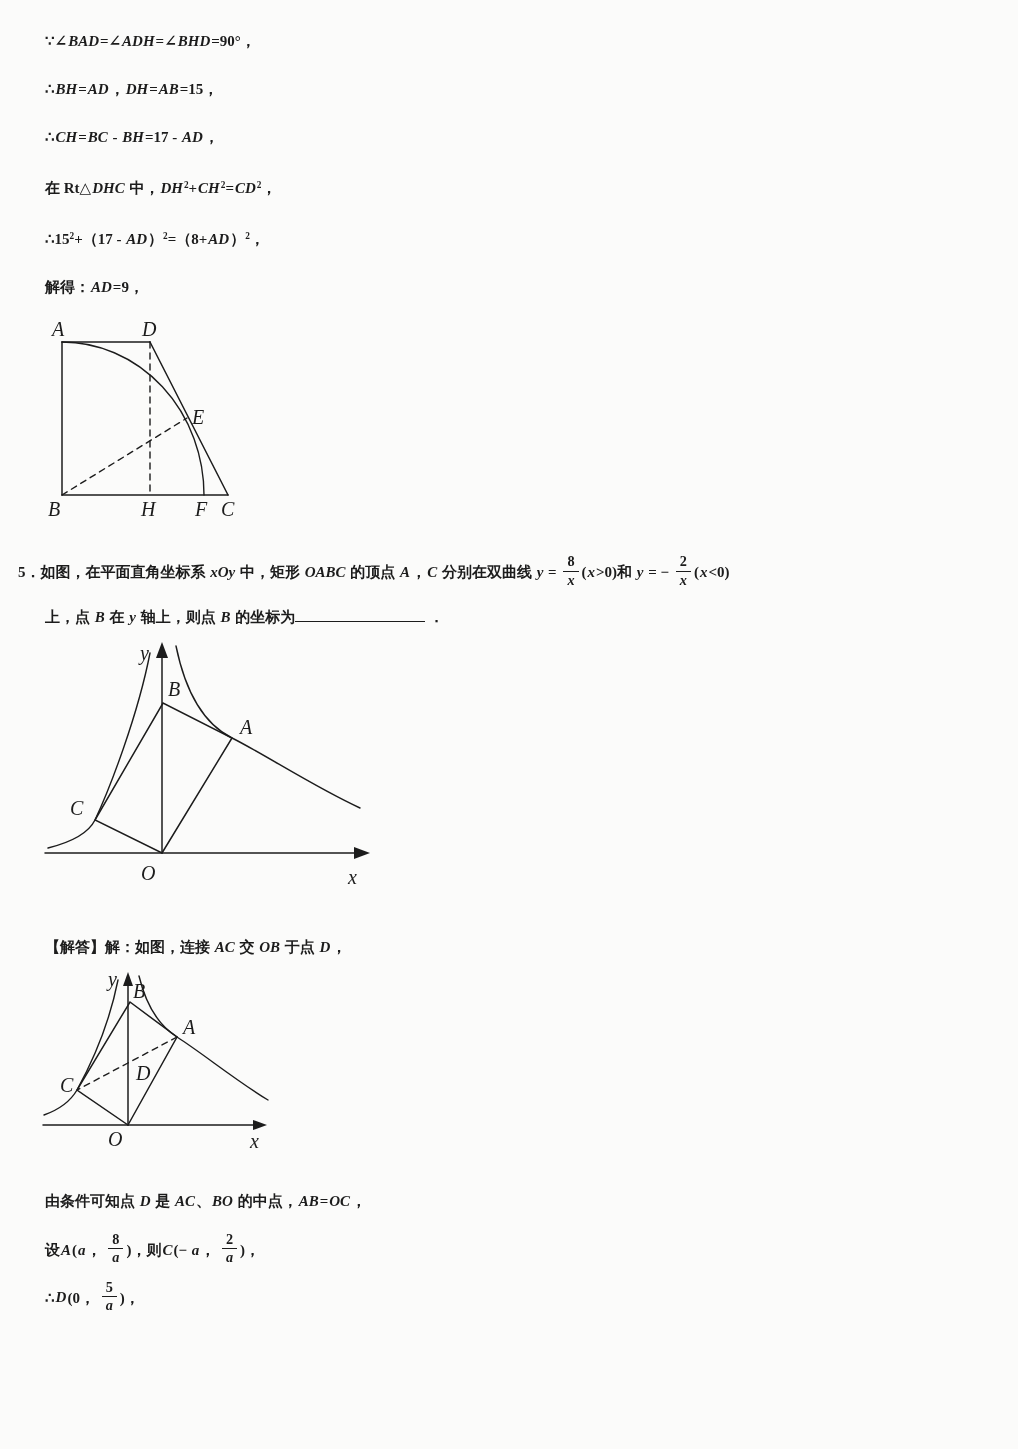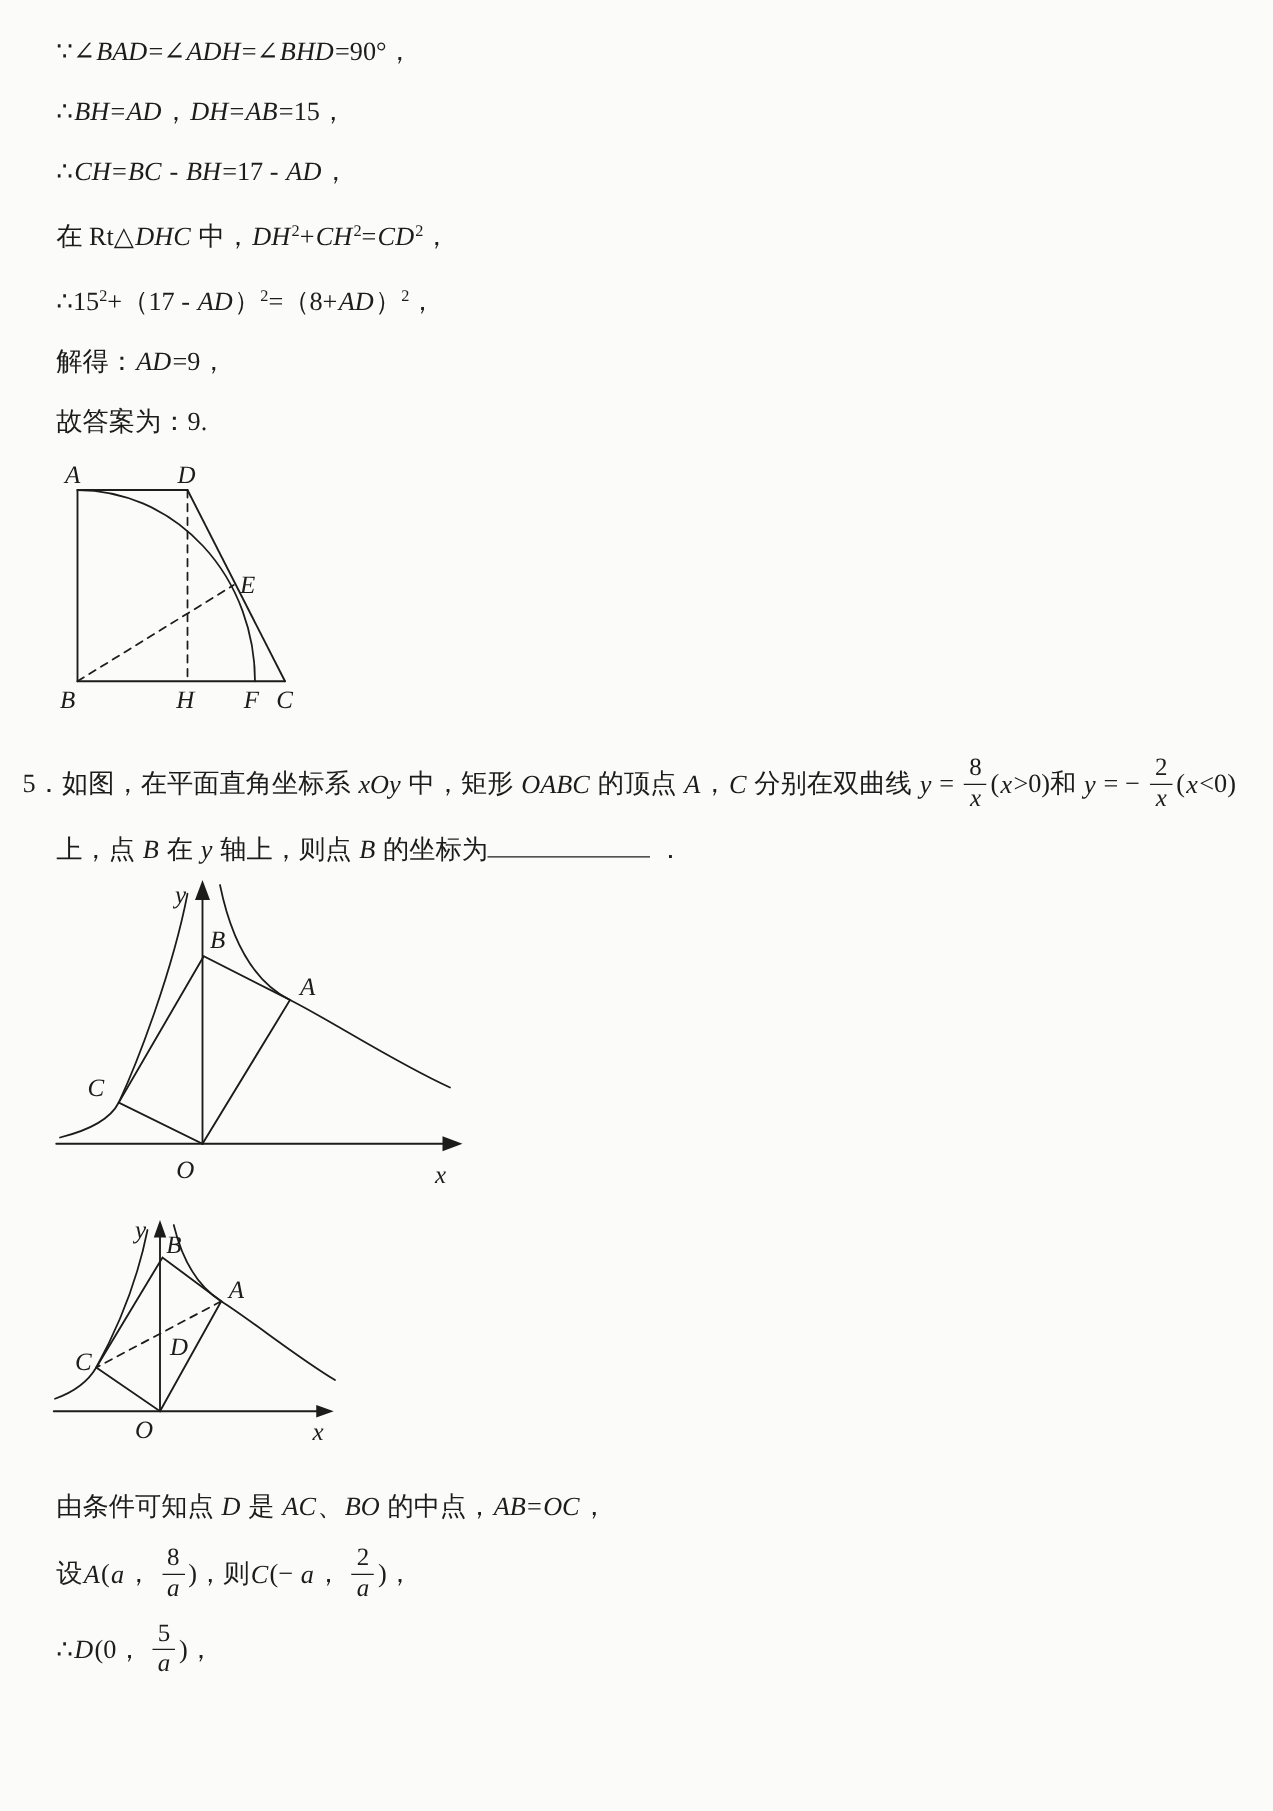--- a/index.html
+++ b/index.html
@@ -5,21 +5,21 @@
   * { box-sizing: border-box; }
   html,body { margin:0; padding:0; }
   body {
     width:1018px; min-height:1449px;
     background:#fbfbfa;
     color:#1c1c1c;
     font-family:"Liberation Serif","DejaVu Serif",serif;
   }
   .page { padding:26px 10px 20px 45px; }
   .line {
-    font-size:21px; line-height:30px; white-space:nowrap;
+    font-size:15px; line-height:30px; white-space:nowrap;font-weight:bold;
   }
   .proof-line { margin-bottom:18px; }
   .p5-l1 { margin:32px 0 14px -27px; }
   .p5-l2 { margin:0 0 8px 0; }
   .sol-head { margin:24px 0 8px 0; }
   .c1 { margin:24px 0 0 0; }
   .c2 { margin:16px 0 0 0; }
   .c3 { margin:14px 0 0 0; }
   .v { font-style:italic; margin:0 1px; }
   .sup { font-size:0.62em; vertical-align:0.55em; }
@@ -50,21 +50,20 @@
 <body>
 
 <div class="page">
 
   <div class="line proof-line"><span>∵∠</span><span class="v">BAD</span><span>=∠</span><span class="v">ADH</span><span>=∠</span><span class="v">BHD</span><span>=90°，</span></div>
   <div class="line proof-line"><span>∴</span><span class="v">BH</span><span>=</span><span class="v">AD</span><span>，</span><span class="v">DH</span><span>=</span><span class="v">AB</span><span>=15，</span></div>
   <div class="line proof-line"><span>∴</span><span class="v">CH</span><span>=</span><span class="v">BC</span><span> - </span><span class="v">BH</span><span>=17 - </span><span class="v">AD</span><span>，</span></div>
   <div class="line proof-line"><span>在 Rt△</span><span class="v">DHC</span><span> 中，</span><span class="v">DH</span><span class="sup">2</span><span>+</span><span class="v">CH</span><span class="sup">2</span><span>=</span><span class="v">CD</span><span class="sup">2</span><span>，</span></div>
   <div class="line proof-line"><span>∴15</span><span class="sup">2</span><span>+（17 - </span><span class="v">AD</span><span>）</span><span class="sup">2</span><span>=（8+</span><span class="v">AD</span><span>）</span><span class="sup">2</span><span>，</span></div>
   <div class="line proof-line"><span>解得：</span><span class="v">AD</span><span>=9，</span></div>
-  <div class="line proof-line"><span>故答案为：9.</span></div>
 
   <svg class="fig fig1" width="212" height="202" viewBox="0 0 212 202">
     <line class="fline" x1="22" y1="22" x2="110" y2="22"></line>
     <line class="fline" x1="22" y1="22" x2="22" y2="175"></line>
     <line class="fline" x1="22" y1="175" x2="188" y2="175"></line>
     <line class="fline" x1="110" y1="22" x2="188" y2="175"></line>
     <path class="fline thin" d="M 22 22 A 142 153 0 0 1 164 175"></path>
     <line class="fline thin dash" x1="110" y1="22" x2="110" y2="175"></line>
     <line class="fline thin dash" x1="22" y1="175" x2="147" y2="98"></line>
     <text class="flabel" x="12" y="16">A</text>
@@ -88,20 +87,21 @@
     <path class="fline thin" d="M 110 13 C 98 75, 70 148, 55 180 C 48 194, 28 203, 8 208"></path>
     <polygon class="fline" points="122,213 192,98 123,63 55,180"></polygon>
     <text class="flabel" x="100" y="20">y</text>
     <text class="flabel" x="308" y="244">x</text>
     <text class="flabel" x="101" y="240">O</text>
     <text class="flabel" x="128" y="56">B</text>
     <text class="flabel" x="200" y="94">A</text>
     <text class="flabel" x="30" y="175">C</text>
   </svg>
 
+  <div class="line sol-head"><span>【解答】解：如图，连接 </span><span class="v">AC</span><span> 交 </span><span class="v">OB</span><span> 于点 </span><span class="v">D</span><span>，</span></div>
 
   <svg class="fig fig3" width="240" height="192" viewBox="0 0 240 192">
     <line class="fline" x1="3" y1="155" x2="220" y2="155"></line>
     <polygon class="arrow" points="227,155 213,150 213,160"></polygon>
     <line class="fline" x1="88" y1="8" x2="88" y2="155"></line>
     <polygon class="arrow" points="88,2 83,16 93,16"></polygon>
     <path class="fline thin" d="M 99 6 C 106 35, 118 55, 137 67 C 162 83, 198 112, 228 130"></path>
     <path class="fline thin" d="M 78 10 C 68 60, 48 100, 37 120 C 30 132, 18 140, 4 145"></path>
     <polygon class="fline" points="88,155 137,67 90,32 37,120"></polygon>
     <line class="fline thin dash" x1="137" y1="67" x2="37" y2="120"></line>

